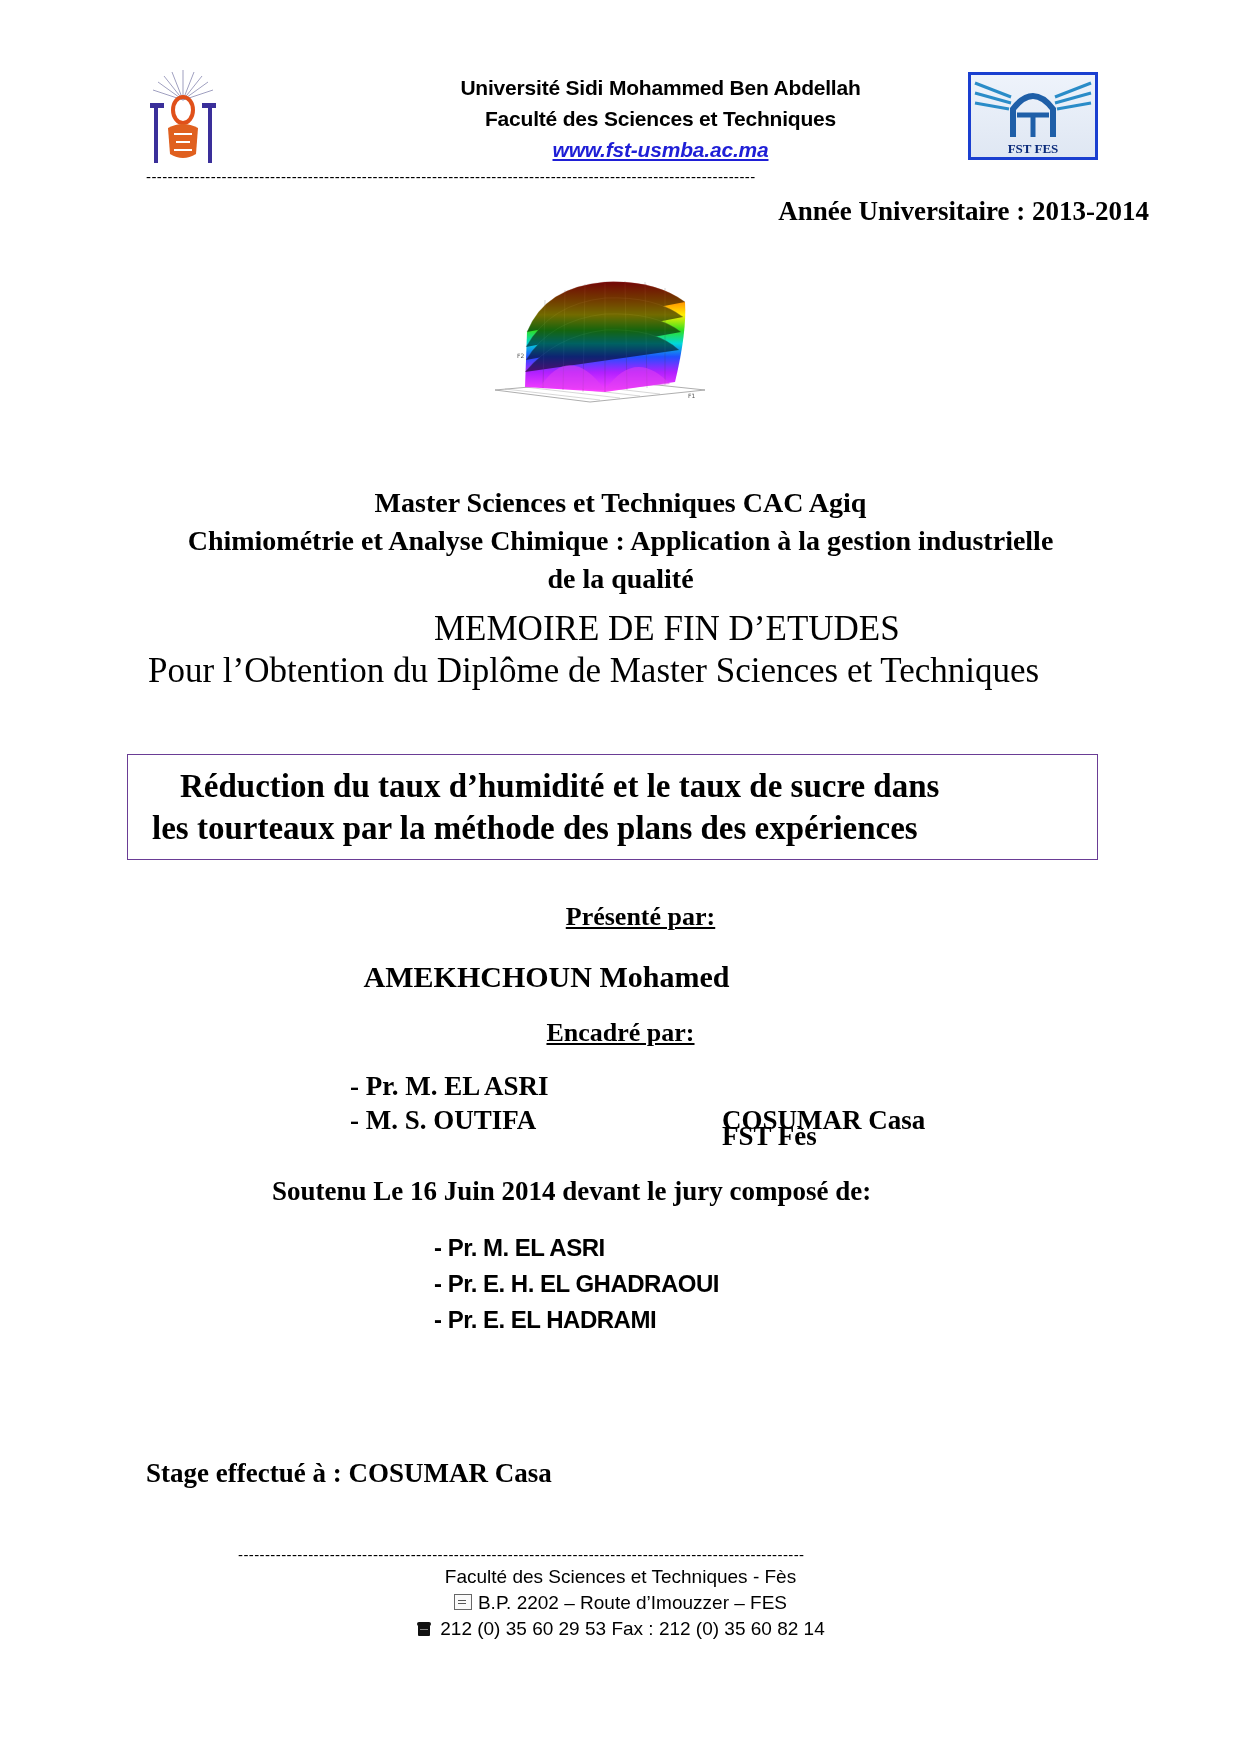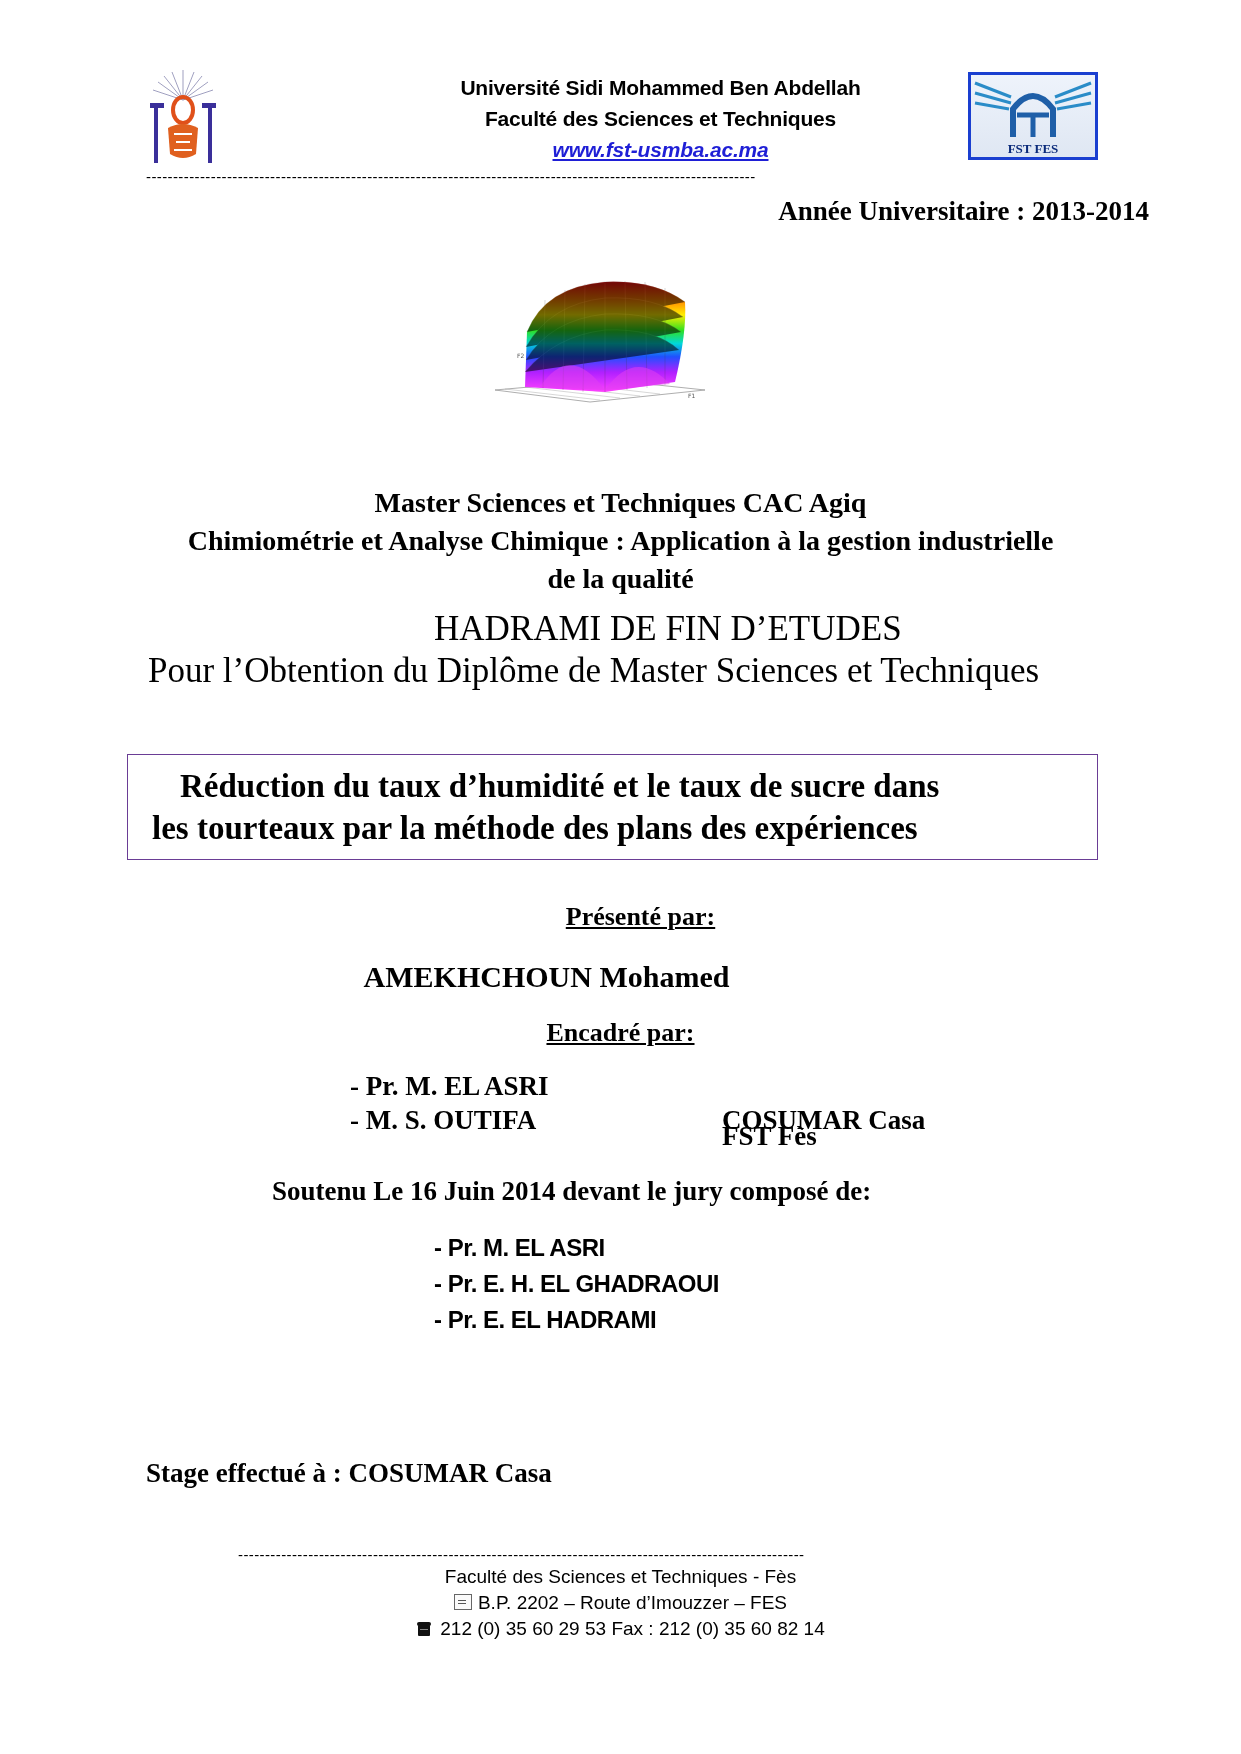--- a/index.html
+++ b/index.html
@@ -133,21 +133,21 @@
     <path d="M110 118 Q140 75 175 112" fill="#e040f0" opacity="0.55"></path>
     <text x="22" y="86" font-size="6" font-family="DejaVu Sans, sans-serif" fill="#555">F2</text>
     <text x="193" y="126" font-size="6" font-family="DejaVu Sans, sans-serif" fill="#555">F1</text>
   </svg>
 </div>
 
 <div class="abs master-title serif" style="top:448px;">Master Sciences et Techniques CAC Agiq</div>
 <div class="abs master-title serif" style="top:486px;">Chimiométrie et Analyse Chimique : Application à la gestion industrielle</div>
 <div class="abs master-title serif" style="top:524px;">de la qualité</div>
 
-<div class="abs memoire serif" style="left:434px; top:608px;">HADRAMI DE FIN D’ETUDES</div>
+<div class="abs memoire serif" style="left:434px; top:608px;">MEMOIRE DE FIN D’ETUDES</div>
 <div class="abs memoire serif" style="left:148px; top:650px;">Pour l’Obtention du Diplôme de Master Sciences et Techniques</div>
 
 <div class="abs subject-box">
   <div class="abs subject-line serif" style="left:24px; top:52px;">les tourteaux par la méthode des plans des expériences</div>
   <div class="abs subject-line serif" style="left:52px; top:10px;">Réduction du taux d’humidité et le taux de sucre dans</div>
 </div>
 
 <div class="abs label-u serif" style="top:902px;padding-left:20px;">Présenté par:</div>
 <div class="abs name serif" style="top:960px;">AMEKHCHOUN Mohamed</div>
 

